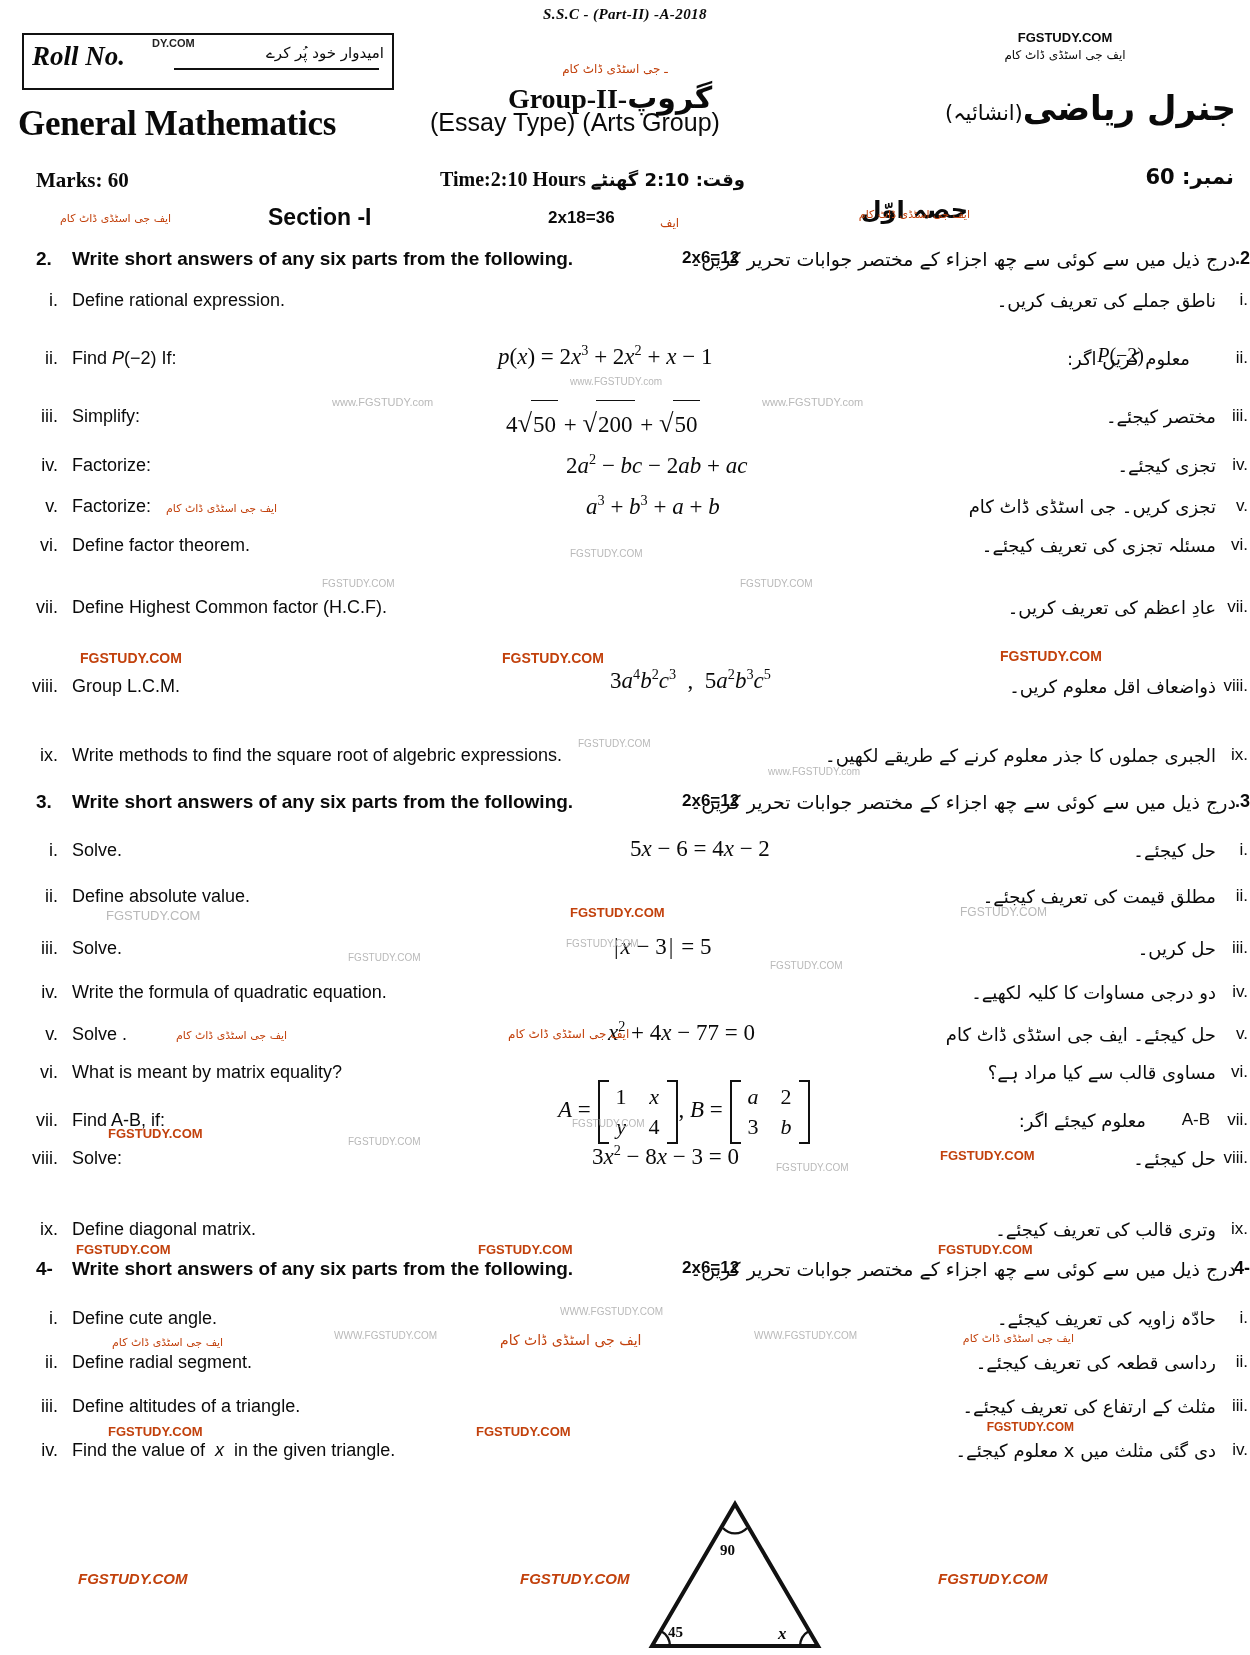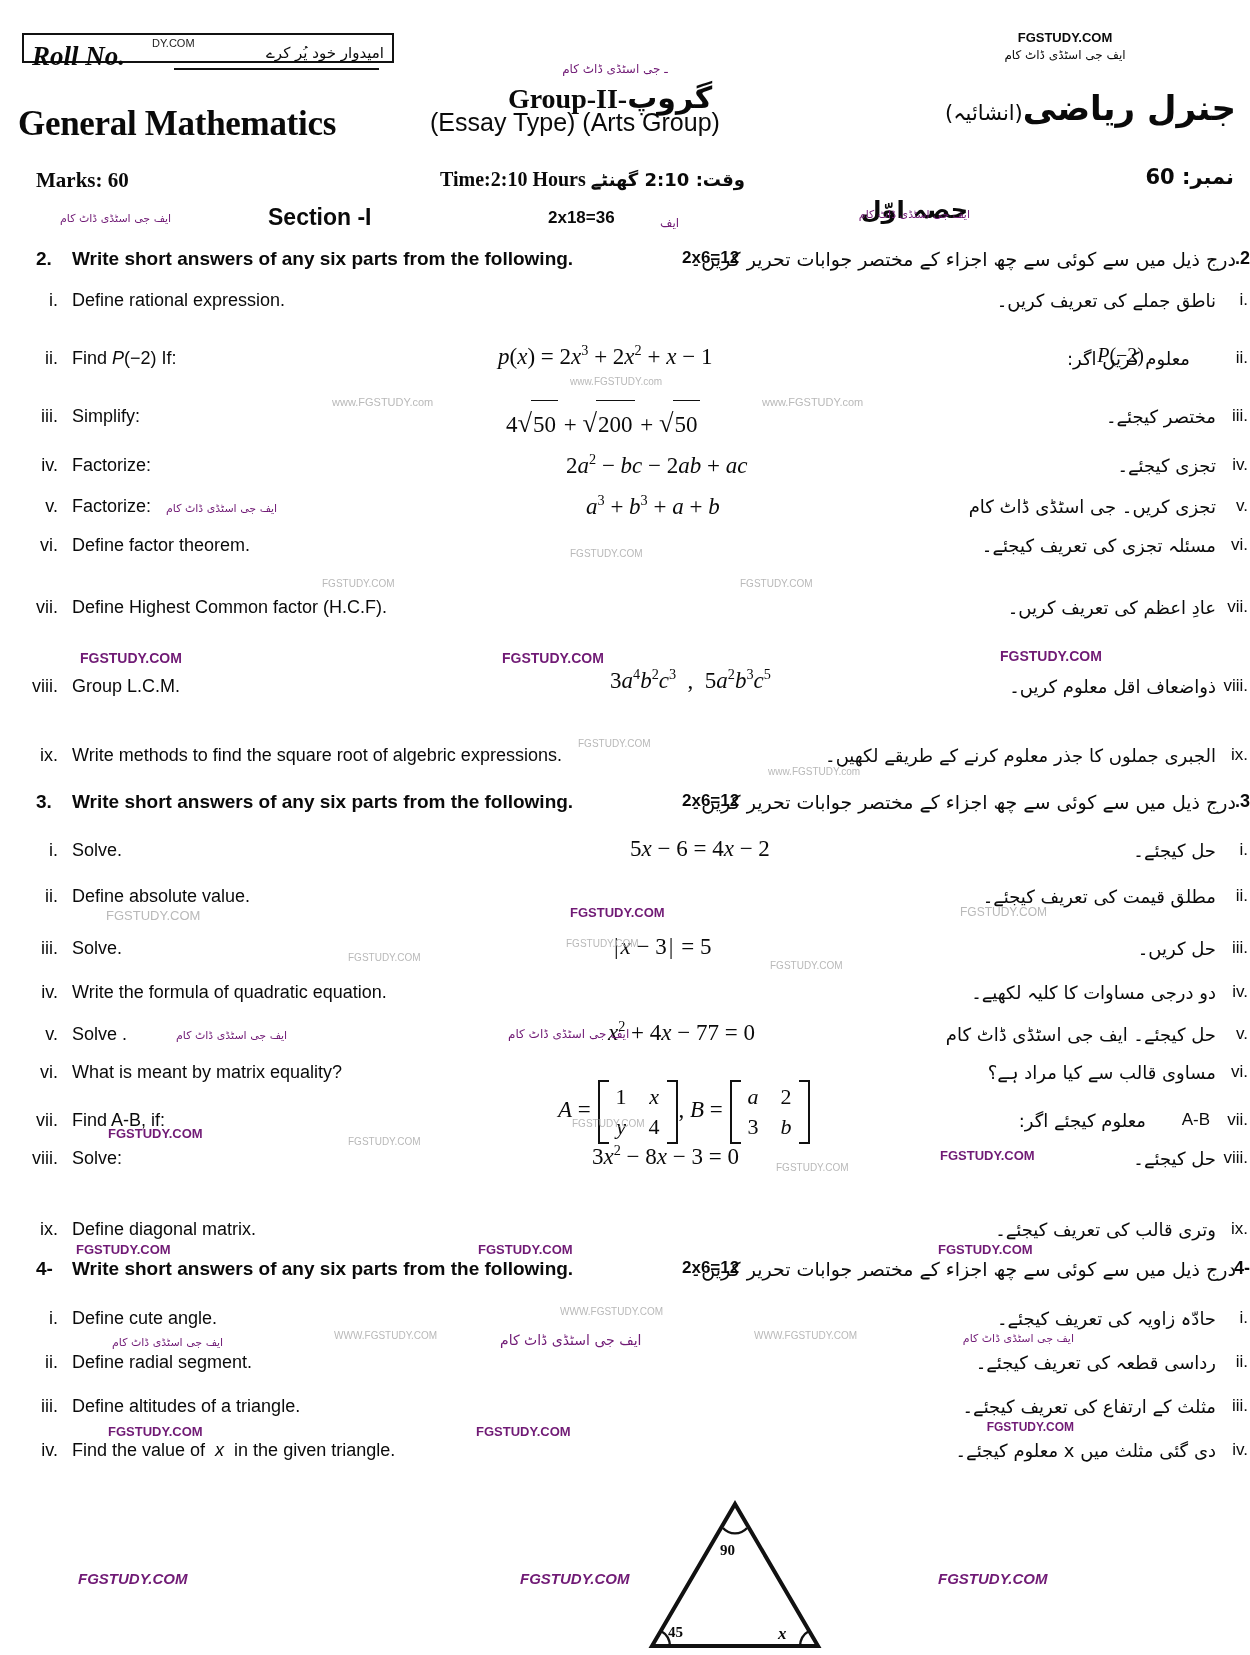--- a/index.html
+++ b/index.html
@@ -31,41 +31,41 @@
     text-align: center;
     font-family: "Liberation Serif", serif;
     font-style: italic;
     font-weight: bold;
     font-size: 15px;
     letter-spacing: .4px;
   }
 
   .rollbox {
     left: 22px; top: 33px;
-    width: 372px; height: 30px;
+    width: 372px; height: 57px;
     border: 2px solid #111;
     box-sizing: border-box;
   }
   .rollbox-inner {
     position: relative;
     width: 100%; height: 100%;
   }
   .roll-label {
     position: absolute;
     left: 8px; top: 6px;
     font-family: "Liberation Serif", serif;
     font-style: italic;
     font-weight: bold;
     font-size: 27px;
   }
   .roll-watermark-sm {
     position: absolute;
     left: 128px; top: 2px;
     font-family: "Liberation Sans", sans-serif;
-    font-weight: normal;
+    font-weight: bold;
     font-size: 11px;
     color: #222;
   }
   .roll-line {
     position: absolute;
     left: 150px; top: 33px;
     width: 205px;
     border-bottom: 2px solid #111;
   }
   .roll-urdu {
@@ -307,21 +307,21 @@
     text-align: center;
     font-family: "Liberation Serif", serif;
     font-size: 22px;
   }
 
   
   .wm {
     position: absolute;
     font-family: "Liberation Sans", sans-serif;
     font-weight: bold;
-    color: #701a75;
+    color: #c2410c;
     white-space: nowrap;
     pointer-events: none;
   }
   .wm.faint { color: #b9b9b9; font-weight: normal; }
   .wm.ur { font-family: "DejaVu Sans", sans-serif; direction: rtl; font-weight: normal; }
 
   
   .tri-wrap { left: 640px; top: 1498px; width: 190px; height: 150px; }
   .tri-lbl {
     position: absolute;
@@ -329,20 +329,21 @@
     font-size: 15px;
     font-weight: bold;
   }
   .tri-lbl.it { font-style: italic; font-size: 17px; }
 </style>
 </head>
 <body>
 
 <div class="page">
 
+  <div class="abs exam-code">S.S.C - (Part-II) -A-2018</div>
 
   <div class="abs rollbox">
     <div class="rollbox-inner">
       <span class="roll-label">Roll No.</span>
       <span class="roll-watermark-sm">DY.COM</span>
       <span class="roll-line"></span>
       <span class="roll-urdu">امیدوار خود پُر کرے</span>
     </div>
   </div>
 

